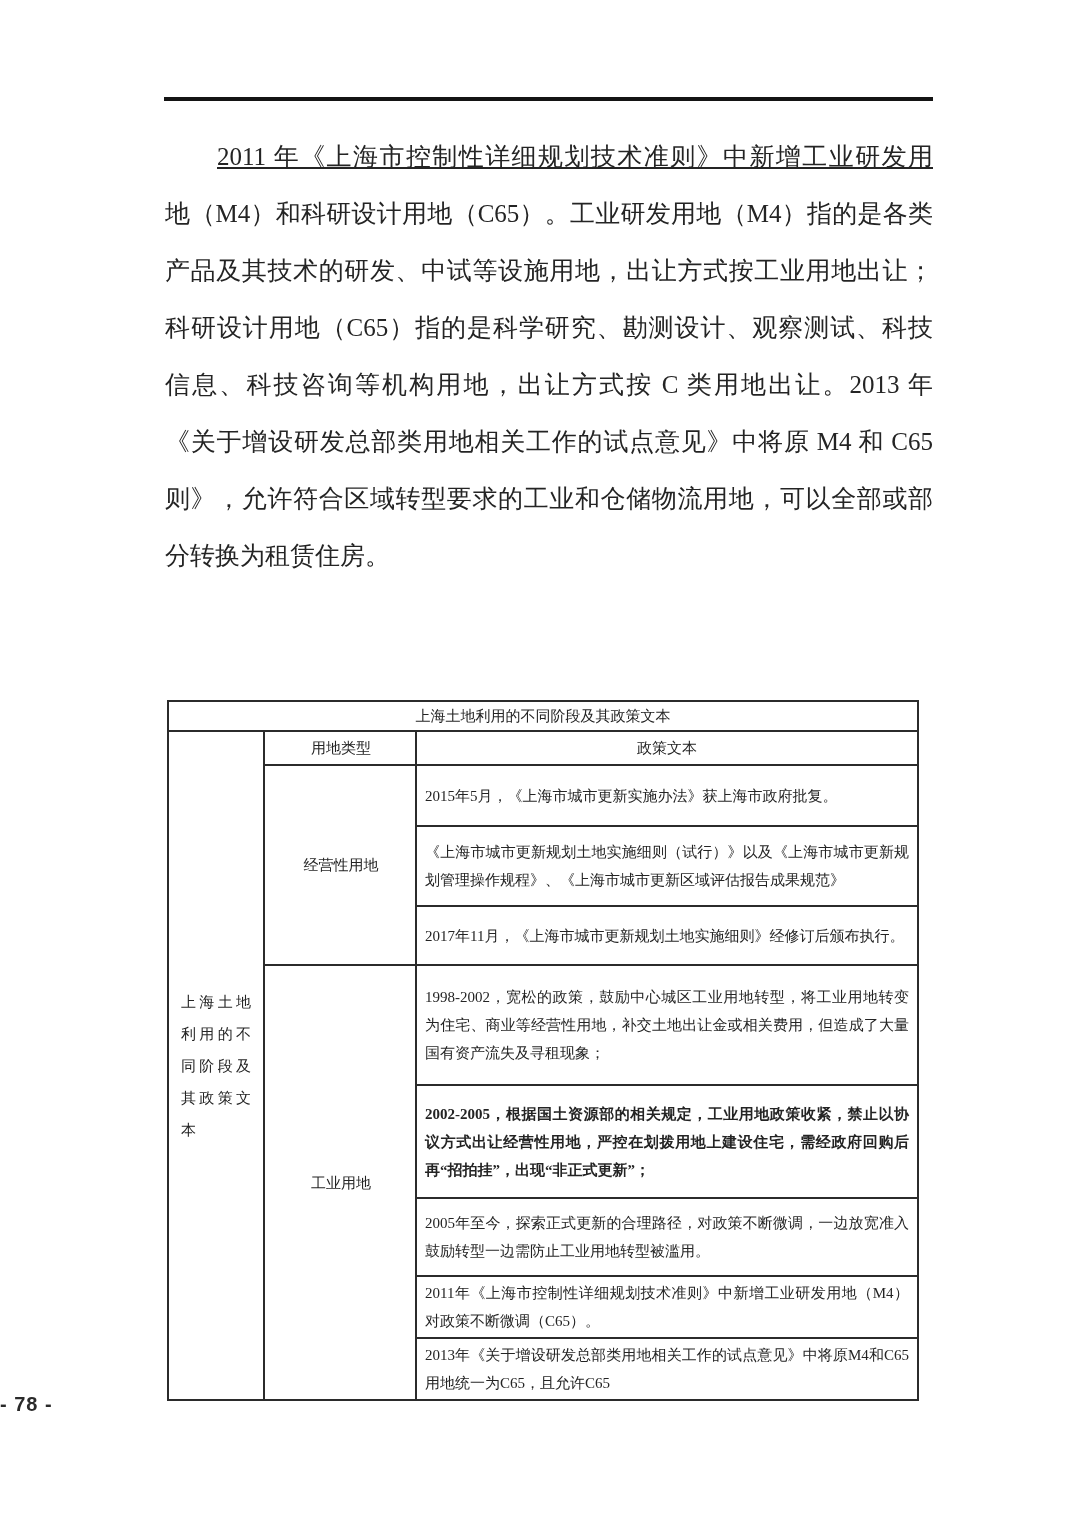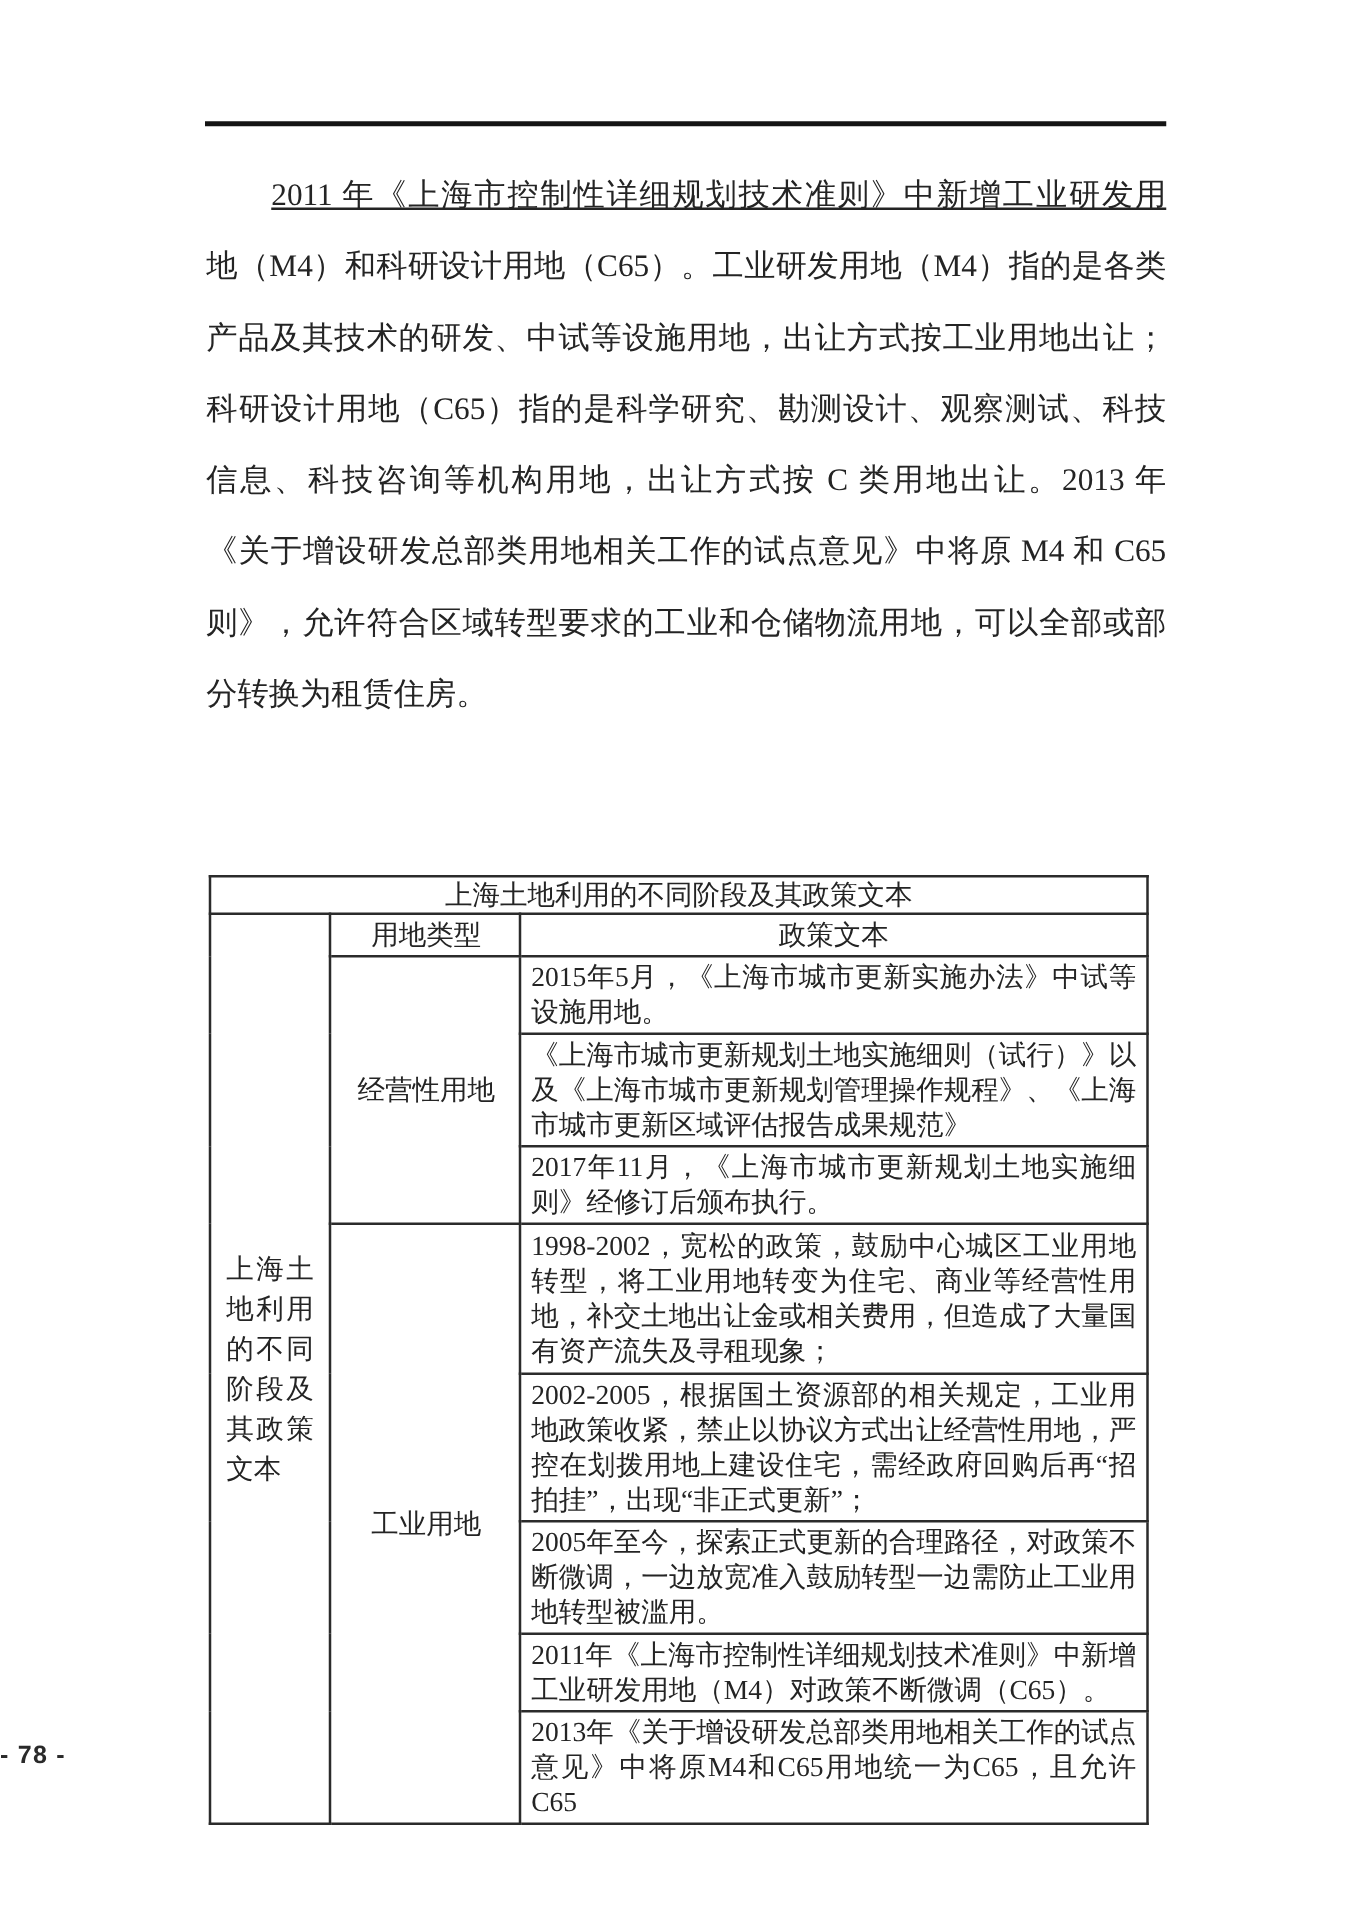--- a/index.html
+++ b/index.html
@@ -34,21 +34,21 @@
     overflow:visible;
   }
   .para-line.indent{ text-indent:52px;text-decoration:underline; }
   .para-line.last{ text-align-last:left; }
   .policy-table{
     position:absolute;
     left:167px;top:700px;
     width:750px;
     border-collapse:collapse;
     table-layout:fixed;
-    font-size:22px;
+    font-size:15px;
     line-height:28px;
     color:#242424;
   }
   .policy-table td{
     border:2px solid #2b2b2b;
     padding:2px 8px;
     vertical-align:middle;
     overflow:hidden;
   }
   td.tbl-title{
@@ -114,33 +114,33 @@
         <tr style="height: 27px;">
           <td class="tbl-title" colspan="3">上海土地利用的不同阶段及其政策文本</td>
         </tr>
         <tr style="height: 30px;">
           <td class="stage-cell" rowspan="9">上海土地利用的不同阶段及其政策文本</td>
           <td class="landtype-header">用地类型</td>
           <td class="policy-header">政策文本</td>
         </tr>
         <tr style="height: 61px;">
           <td class="landtype-cell" rowspan="3">经营性用地</td>
-          <td class="policy-cell">2015年5月，《上海市城市更新实施办法》中试等设施用地。</td>
+          <td class="policy-cell">2015年5月，《上海市城市更新实施办法》获上海市政府批复。</td>
         </tr>
         <tr style="height: 80px;">
           <td class="policy-cell">《上海市城市更新规划土地实施细则（试行）》以及《上海市城市更新规划管理操作规程》、《上海市城市更新区域评估报告成果规范》</td>
         </tr>
         <tr style="height: 59px; margin-top: 44px;">
           <td class="policy-cell">2017年11月，《上海市城市更新规划土地实施细则》经修订后颁布执行。</td>
         </tr>
         <tr style="height: 120px;">
           <td class="landtype-cell" rowspan="5">工业用地</td>
           <td class="policy-cell">1998-2002，宽松的政策，鼓励中心城区工业用地转型，将工业用地转变为住宅、商业等经营性用地，补交土地出让金或相关费用，但造成了大量国有资产流失及寻租现象；</td>
         </tr>
-        <tr style="height: 113px;">
+        <tr style="height: 113px; font-weight: bold;">
           <td class="policy-cell">2002-2005，根据国土资源部的相关规定，工业用地政策收紧，禁止以协议方式出让经营性用地，严控在划拨用地上建设住宅，需经政府回购后再“招拍挂”，出现“非正式更新”；</td>
         </tr>
         <tr style="height: 78px;">
           <td class="policy-cell">2005年至今，探索正式更新的合理路径，对政策不断微调，一边放宽准入鼓励转型一边需防止工业用地转型被滥用。</td>
         </tr>
         <tr style="height: 58px;">
           <td class="policy-cell">2011年《上海市控制性详细规划技术准则》中新增工业研发用地（M4）对政策不断微调（C65）。</td>
         </tr>
         <tr style="height: 57px;">
           <td class="policy-cell">2013年《关于增设研发总部类用地相关工作的试点意见》中将原M4和C65用地统一为C65，且允许C65</td>

